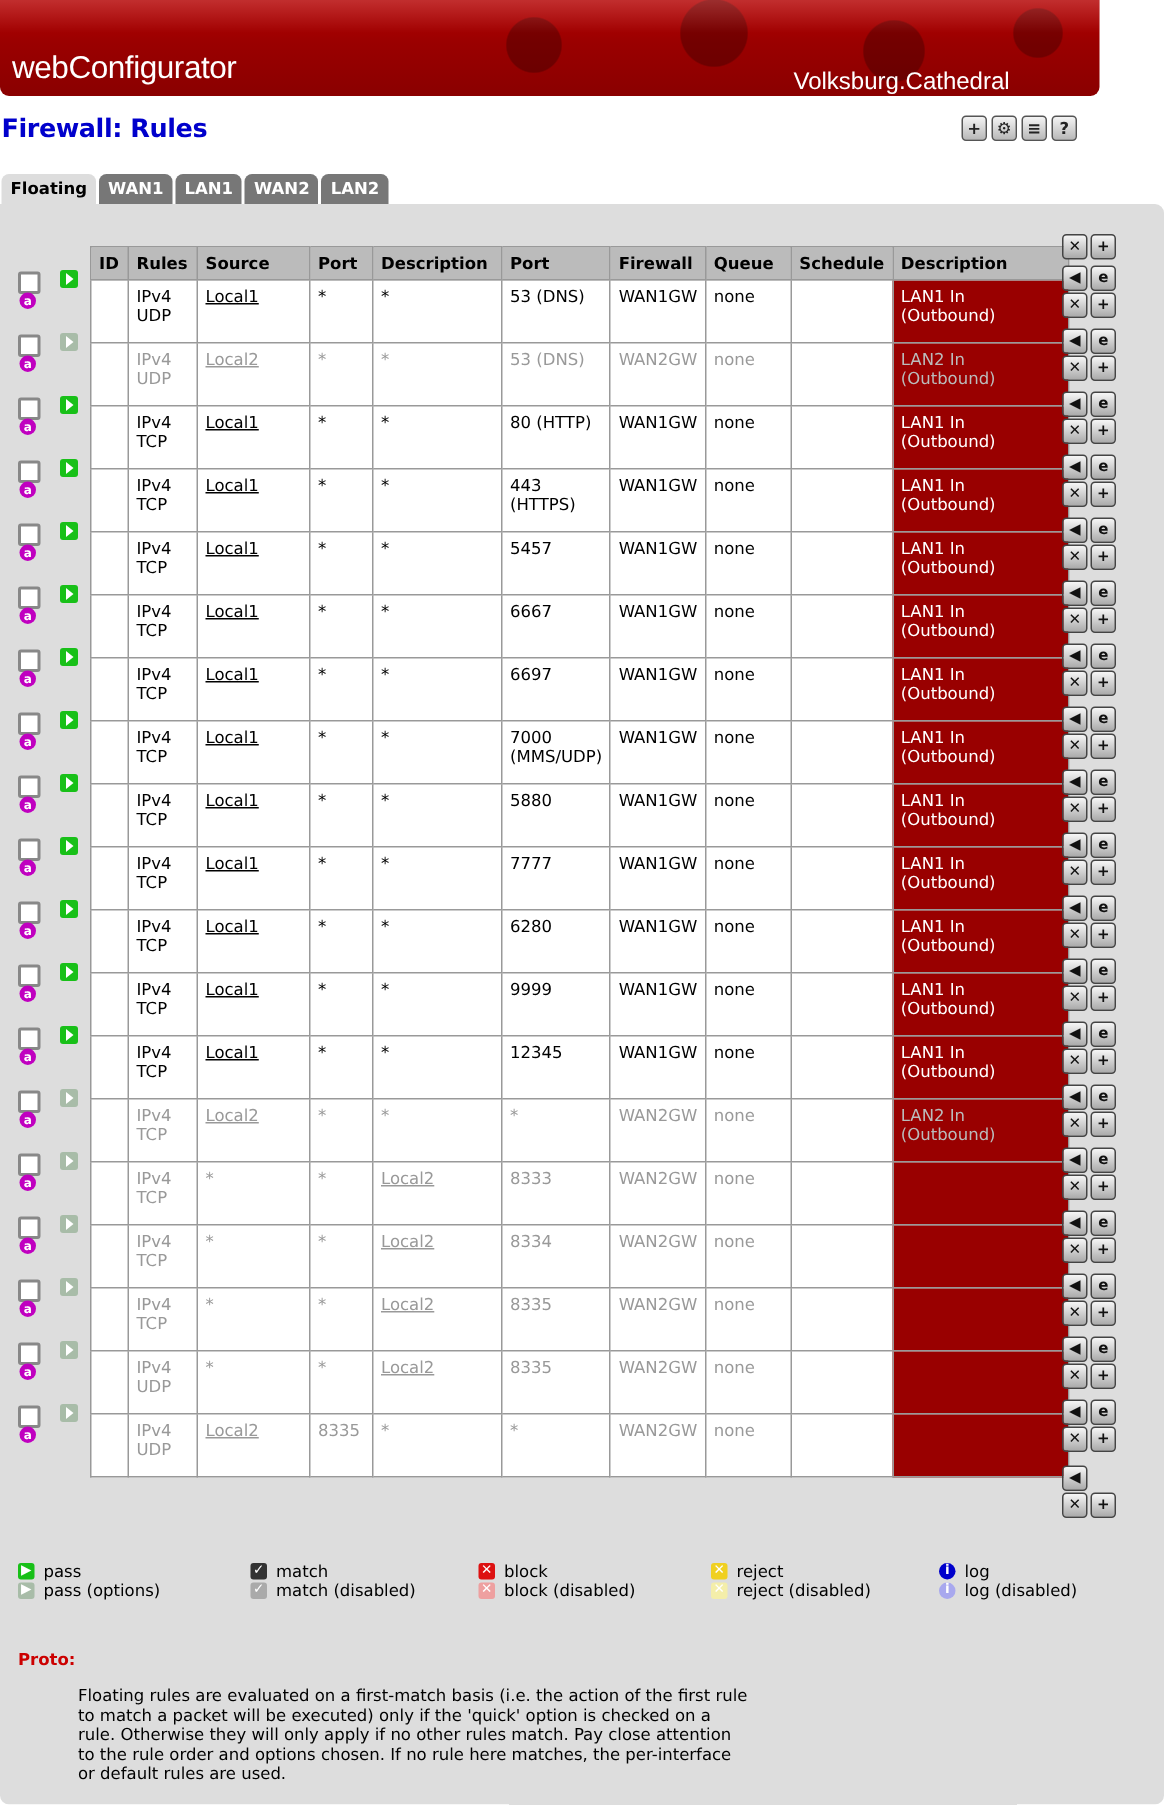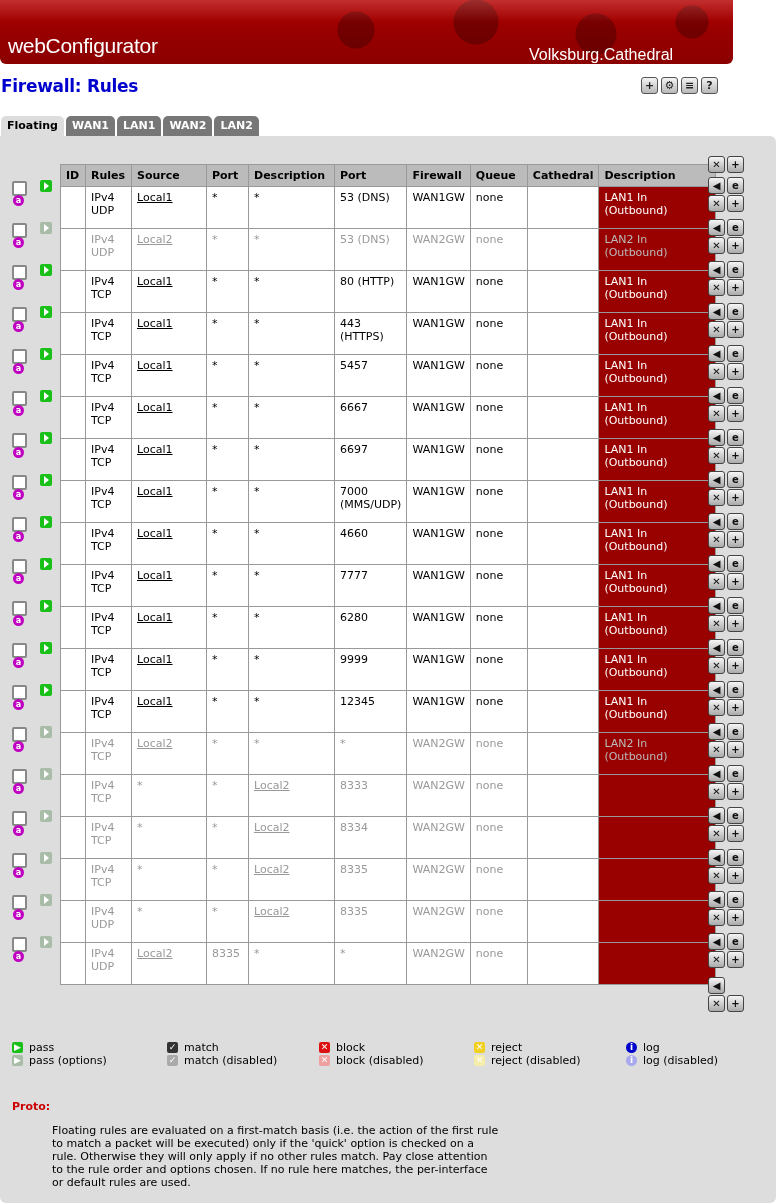--- a/index.html
+++ b/index.html
@@ -67,21 +67,21 @@
     <thead>
         <tr id="thead-row">
           <th style="width: 25px;">ID</th>
           <th style="width: 46px;">Rules</th>
           <th style="width: 75px;">Source</th>
           <th style="width: 42px;">Port</th>
           <th style="width: 86px;">Description</th>
           <th style="width: 68px;">Port</th>
           <th style="width: 61px;">Firewall</th>
           <th style="width: 57px;">Queue</th>
-          <th style="width: 64px;">Cathedral</th>
+          <th style="width: 64px;">Schedule</th>
           <th style="width: 117px; margin-left: 32px;">Description</th>
         </tr>
       </thead>
     <tbody id="tbody">
         <tr>
           <td></td>
           <td>
             <div>IPv4</div>
             <div>UDP</div>
           </td>
@@ -207,21 +207,21 @@
         </tr>
         <tr>
           <td></td>
           <td>
             <div>IPv4</div>
             <div>TCP</div>
           </td>
           <td><a class="lnk" href="#">Local1</a></td>
           <td>*</td>
           <td>*</td>
-          <td>4660</td>
+          <td>5880</td>
           <td>WAN1GW</td>
           <td>none</td>
           <td></td>
           <td class="desc">LAN1 In (Outbound)</td>
         </tr>
         <tr>
           <td></td>
           <td>
             <div>IPv4</div>
             <div>TCP</div>

